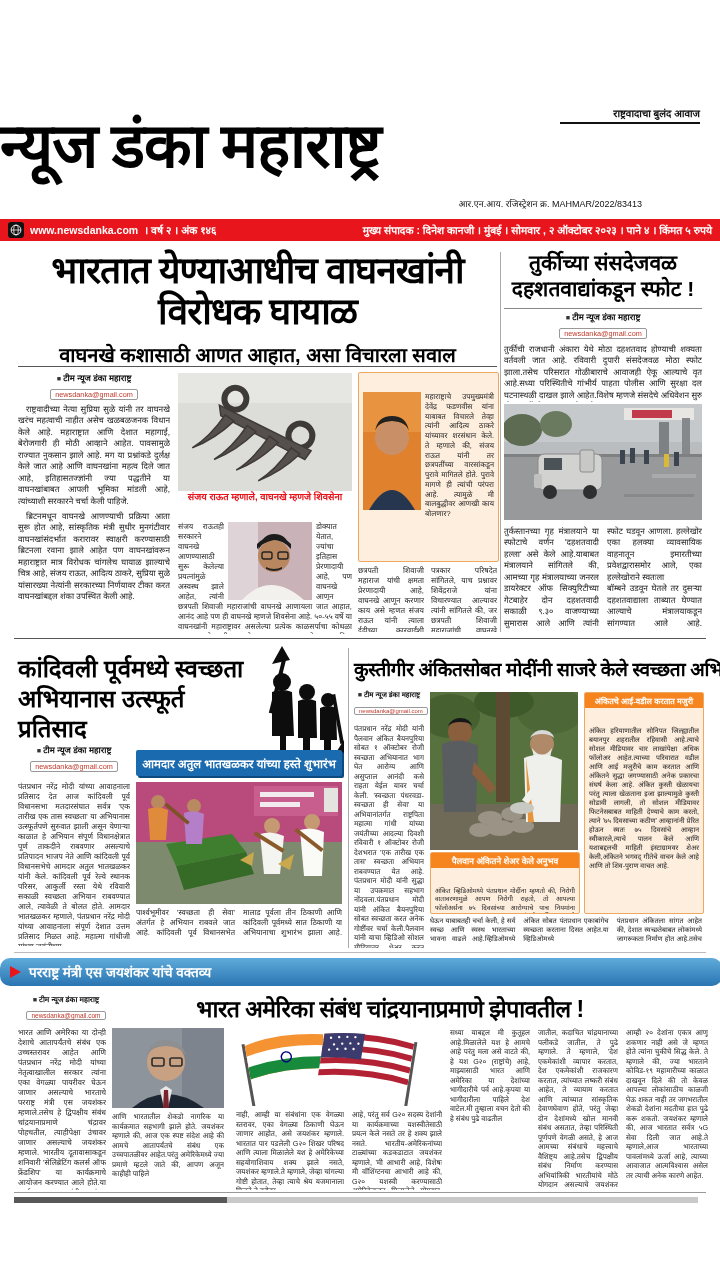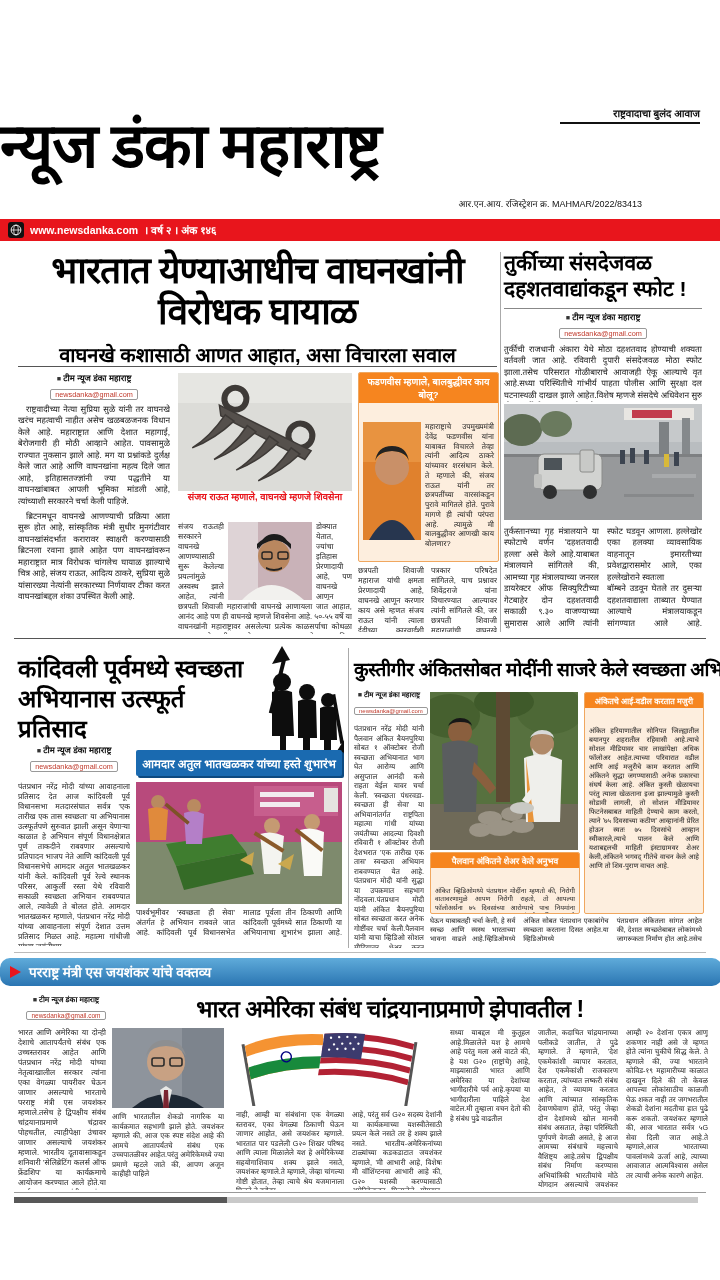--- a/index.html
+++ b/index.html
@@ -16,21 +16,21 @@
   .mast-reg{font-size:9px;font-weight:normal;text-align:right;}
 
   
   .infobar{background:#e8151c;color:#fff;display:flex;align-items:center;justify-content:space-between;
            padding:0 8px;font-size:10.5px;font-weight:bold;}
   .infobar .grp{display:flex;align-items:center;gap:6px;}
 
   
   .hl-main{font-size:37px;font-weight:bold;text-align:center;line-height:1.12;letter-spacing:-1px;color:#000;}
   .hl-sub{font-size:20px;font-weight:bold;text-align:center;color:#000;}
-  .hl-med{font-size:21px;font-weight:bold;text-align:left;line-height:1.25;color:#000;}
+  .hl-med{font-size:21px;font-weight:bold;text-align:center;line-height:1.25;color:#000;}
   .hl-kan{font-size:24px;font-weight:bold;line-height:1.25;color:#000;}
   .hl-wre{font-size:19px;font-weight:bold;letter-spacing:-0.3px;color:#000;white-space:nowrap;}
   .hl-jai{font-size:23px;font-weight:bold;text-align:center;letter-spacing:-0.5px;color:#000;}
 
   
   .bt{font-size:8.3px;line-height:1.38;color:#1c1c1c;}
   .bt-s{font-size:7.6px;line-height:1.32;color:#1c1c1c;}
   .bt p{margin:0 0 4px 0;text-indent:8px;}
 
   
@@ -76,20 +76,23 @@
     <span style="display:inline-flex;background:#111;border-radius:3px;padding:2px;">
       <svg width="12" height="12" viewBox="0 0 16 16">
           <circle cx="8" cy="8" r="6.5" fill="none" stroke="#fff" stroke-width="1.2"></circle>
           <ellipse cx="8" cy="8" rx="3" ry="6.5" fill="none" stroke="#fff" stroke-width="1"></ellipse>
           <line x1="1.5" y1="8" x2="14.5" y2="8" stroke="#fff" stroke-width="1"></line>
         </svg>
     </span>
     <span>www.newsdanka.com</span>
     <span>। वर्ष २ । अंक १४६</span>
   </div>
+  <div class="grp">
+    <span>मुख्य संपादक : दिनेश कानजी । मुंबई । सोमवार , २ ऑक्टोबर २०२३ । पाने ४ । किंमत ५ रुपये</span>
+  </div>
 </div>
 
 <div class="abs hl-main" style="left:18px;top:250px;width:479px;">भारतात येण्याआधीच वाघनखांनी विरोधक घायाळ</div>
 <div class="abs hl-sub" style="left:18px;top:341px;width:479px;">वाघनखे कशासाठी आणत आहात, असा विचारला सवाल</div>
 <div class="abs rule" style="left:18px;top:366px;width:479px;"></div>
 
 <div class="abs byl" style="left:18px;top:372px;width:152px;">
   <div class="t"><span class="sq">■</span>
     <span>टीम न्यूज डंका महाराष्ट्र</span></div>
   <span class="e">newsdanka@gmail.com</span>
@@ -127,21 +130,20 @@
     <path d="M29,27 Q46,8 63,27 L63,22 Q46,6 29,22 Z" fill="#1c1c1c"></path>
     <rect x="34" y="30" width="10" height="7" rx="2" fill="none" stroke="#222" stroke-width="1.4"></rect>
     <rect x="50" y="30" width="10" height="7" rx="2" fill="none" stroke="#222" stroke-width="1.4"></rect>
     <path d="M38,45 Q46,49 54,45 L54,47 Q46,51 38,47 Z" fill="#222"></path>
   </svg>
 </div>
 <div class="abs bt-s j clip" style="left:316px;top:522px;width:36px;height:78px;">डोक्यात येतात, ज्यांचा इतिहास प्रेरणादायी आहे, पण वाघनखे आणून करणार काय? असे म्हणत राऊत यांनी त्याचा संबंध ईडीशी जोडला,</div>
 <div class="abs bt-s j clip" style="left:178px;top:602px;width:174px;height:32px;">छत्रपती शिवाजी महाराजांची वाघनखे आणायला जात आहात, आनंद आहे पण ही वाघनखे म्हणजे शिवसेना आहे. ५०-५५ वर्षे या वाघनखांनी महाराष्ट्रावर असलेल्या प्रत्येक काळसर्पाचा कोथळा काढला आहे. तुम्ही वाघनखे नष्ट करण्याचा प्रयत्न केलाच, आदित्य ठाकरे यांनी त्यावर भाष्य केले आहे. वाघनखे आणण्यामागे निवडणुका आहेत, असेही संजय राऊत म्हणाले. त्यांनी सांगितले की, निवडणुका आल्या की अशा कल्पना</div>
 
 <div class="abs obox clip" style="left:358px;top:372px;width:139px;height:188px;">
-  <div class="oh" style="font-size:9.5px;">फडणवीस म्हणाले, बालबुद्धीवर काय बोलू?</div>
   <div class="ob" style="display:flex;gap:4px;">
     <span class="photo clip" style="width:58px;height:118px;flex:none;display:block;">
       <svg viewBox="0 0 58 118" style="width:100%;height:100%;">
         <rect width="58" height="118" fill="#e0812d"></rect>
         <rect width="58" height="40" fill="#e89340"></rect>
         <circle cx="29" cy="46" r="17" fill="#c99068"></circle>
         <path d="M12,40 Q14,24 29,24 Q44,24 46,40 Q44,30 29,29 Q14,30 12,40 Z" fill="#222"></path>
         <path d="M6,118 Q29,78 52,118 Z" fill="#27364f"></path>
       </svg>
     </span>

